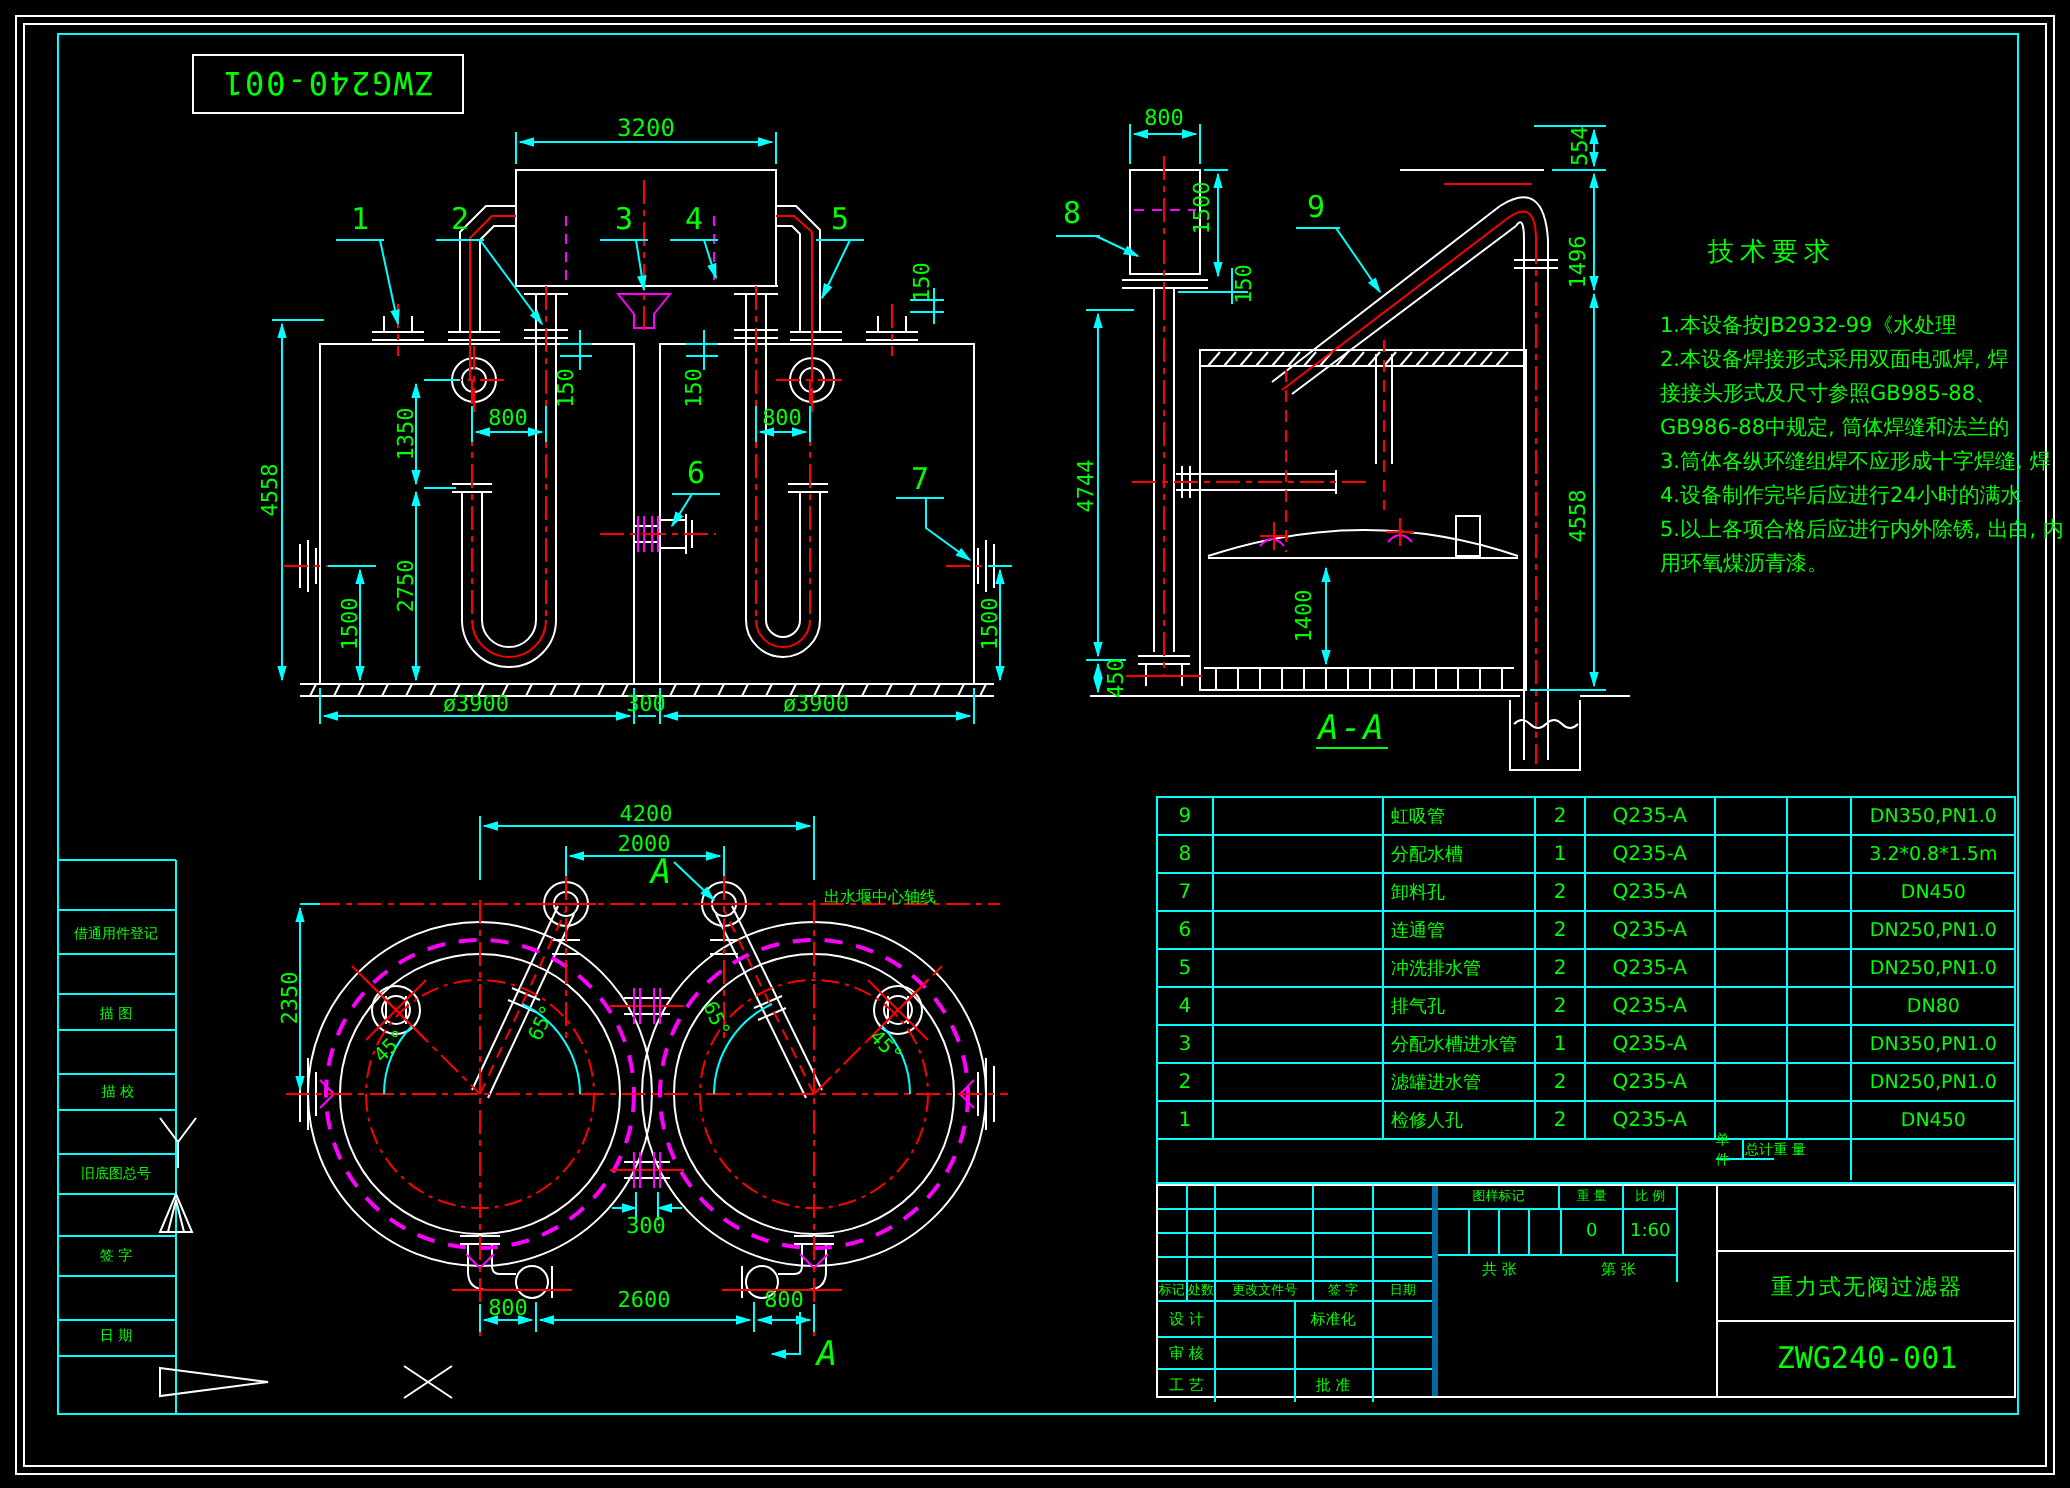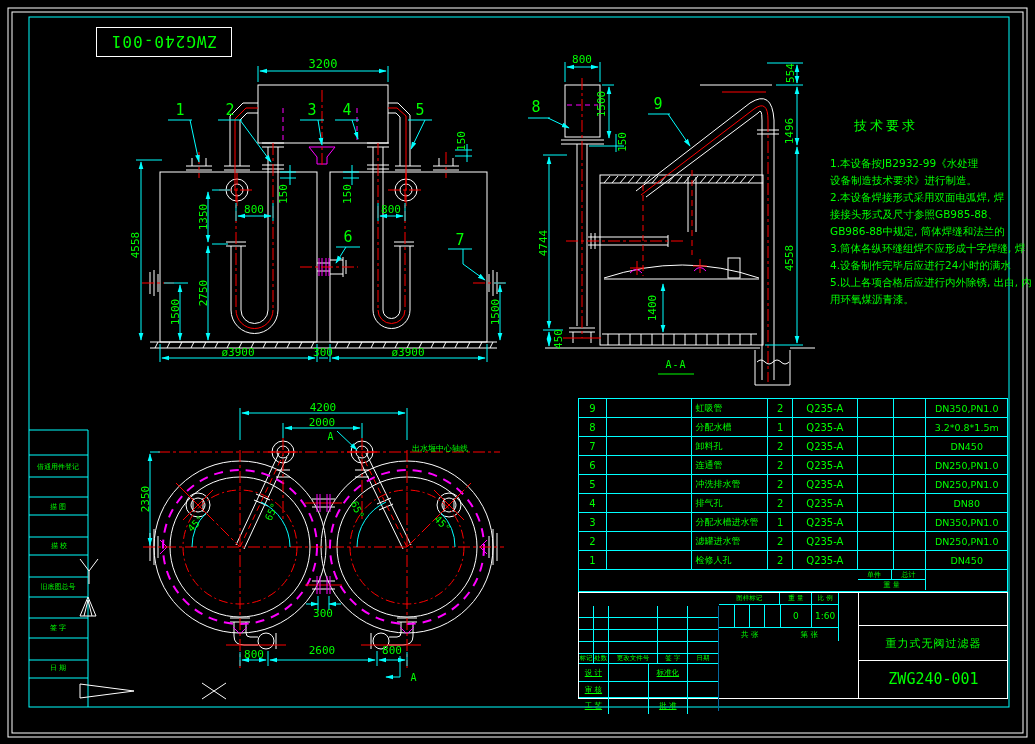--- a/index.html
+++ b/index.html
@@ -3,56 +3,56 @@
 <meta charset="utf-8">
 <style>
   html,body{margin:0;padding:0;background:#000;}
   #canvas{position:relative;width:1035px;height:744px;background:#000;overflow:hidden;
           font-family:"DejaVu Sans",sans-serif;}
   #canvas svg{position:absolute;left:0;top:0;}
   .t{position:absolute;transform:translate(-50%,-50%);color:#00ff00;font-size:11px;line-height:1;
      white-space:nowrap;font-family:"DejaVu Sans Mono","DejaVu Sans",monospace;}
   .tv{transform:translate(-50%,-50%) rotate(-90deg);}
   .balloon{font-size:15px;}
-  .sect{font-size:10px;letter-spacing:1px;}
+  .sect{font-size:17px;letter-spacing:1px;font-style:italic;}
   .note{font-size:8px;}
   .stamp{position:absolute;left:96px;top:27px;width:134px;height:28px;border:1px solid #fff;
      display:flex;align-items:center;justify-content:center;color:#00ff00;font-size:16px;
      transform:rotate(180deg);font-family:"DejaVu Sans Mono",monospace;letter-spacing:1px;}
   .techreq{position:absolute;left:830px;top:117px;width:188px;color:#00ff00;}
   .techreq .tr-title{font-size:13px;margin-left:24px;margin-bottom:20px;letter-spacing:3px;}
   .techreq .tr-line{font-size:10.5px;line-height:17px;white-space:nowrap;}
   .mlabel{position:absolute;transform:translate(-50%,-50%);color:#00ff00;font-size:7px;white-space:nowrap;}
   
   .bom{position:absolute;left:578px;top:398px;width:430px;height:194px;border:1px solid #00ffff;
        box-sizing:border-box;color:#00ff00;}
   .bom-row{display:flex;height:19px;border-bottom:1px solid #00ffff;box-sizing:border-box;}
   .bc{border-right:1px solid #00ffff;box-sizing:border-box;display:flex;align-items:center;
       justify-content:center;overflow:hidden;white-space:nowrap;font-size:10px;}
   .c1{width:28px}.c2{width:86px}.c3{width:76px;justify-content:flex-start;padding-left:3px;font-size:9px}
   .c4{width:25px}.c5{width:65px}.c6{width:36px}.c7{width:33px}.c8{width:81px;border-right:none;font-size:9.5px}
   .bh{display:flex;height:20px;}
   .bh .bc{font-size:8px;margin-top:20px;}
-  .bh-w{width:69px;display:flex;flex-direction:column;border-right:1px solid #00ffff;box-sizing:border-box;}
+  .bh-w{width:69px;display:flex;flex-direction:row;border-right:1px solid #00ffff;box-sizing:border-box;}
   .bh-w .top{display:flex;height:10px;border-bottom:1px solid #00ffff;box-sizing:border-box;}
   .bh-w .top div{width:50%;display:flex;align-items:center;justify-content:center;font-size:7px;}
   .bh-w .top div:first-child{border-right:1px solid #00ffff;box-sizing:border-box;}
   .bh-w .bot{height:10px;display:flex;align-items:center;justify-content:center;font-size:7px;}
   
   .tb{position:absolute;left:578px;top:592px;width:430px;height:107px;border:1px solid #fff;
       box-sizing:border-box;color:#00ff00;}
   .tb *{box-sizing:border-box;}
-  .tb-left{position:absolute;left:0;top:13px;width:140px;height:105px;border-right:1px solid #0369a1;}
+  .tb-left{position:absolute;left:0;top:0;width:140px;height:105px;border-right:3px solid #0369a1;}
   .rev{display:flex;height:12px;border-bottom:1px solid #00ffff;}
   .rev div{border-right:1px solid #00ffff;height:100%;}
   .rv1{width:15px}.rv2{width:15px}.rv3{width:50px}.rv4{width:30px}.rv5{width:30px;border-right:none!important}
   .hdr{display:flex;height:10px;border-bottom:1px solid #00ffff;}
   .hdr div{border-right:1px solid #00ffff;display:flex;align-items:center;justify-content:center;
        font-size:6.5px;white-space:nowrap;overflow:hidden;}
-  .sig{display:flex;border-bottom:1px solid #00ffff;text-decoration:underline;}
+  .sig{display:flex;border-bottom:1px solid #00ffff;}
   .sig div{border-right:1px solid #00ffff;display:flex;align-items:center;justify-content:center;
        font-size:7.5px;white-space:nowrap;}
   .sg1{width:30px}.sg2{width:40px}.sg3{width:40px}.sg4{width:30px;border-right:none!important}
   .tb-mid{position:absolute;left:140px;top:0;width:140px;height:105px;border-right:1px solid #fff;}
   .tb-title{height:57px;border-bottom:1px solid #fff;display:flex;align-items:center;justify-content:center;
        font-size:15px;letter-spacing:4px;}
   .tb-low{display:flex;height:48px;}
   .tb-scale{width:120px;border-right:1px solid #00ffff;}
   .sc-h{display:flex;height:12px;border-bottom:1px solid #00ffff;}
   .sc-h div{border-right:1px solid #00ffff;display:flex;align-items:center;justify-content:center;font-size:6.5px;white-space:nowrap;}
@@ -576,21 +576,20 @@
 <span class="mlabel" style="left:58px;top:467px">借通用件登记</span>
 <span class="mlabel" style="left:58px;top:507px">描 图</span>
 <span class="mlabel" style="left:59px;top:546px">描 校</span>
 <span class="mlabel" style="left:58px;top:587px">旧底图总号</span>
 <span class="mlabel" style="left:58px;top:628px">签 字</span>
 <span class="mlabel" style="left:58px;top:668px">日 期</span>
 
 <div class="techreq">
   <div class="tr-title">技术要求</div>
   <div class="tr-line">1.本设备按JB2932-99《水处理</div>
-  <div class="tr-line">设备制造技术要求》进行制造。</div>
   <div class="tr-line">2.本设备焊接形式采用双面电弧焊, 焊</div>
   <div class="tr-line">接接头形式及尺寸参照GB985-88、</div>
   <div class="tr-line">GB986-88中规定, 筒体焊缝和法兰的</div>
   <div class="tr-line">3.筒体各纵环缝组焊不应形成十字焊缝, 焊</div>
   <div class="tr-line">4.设备制作完毕后应进行24小时的满水</div>
   <div class="tr-line">5.以上各项合格后应进行内外除锈, 出白, 内</div>
   <div class="tr-line">用环氧煤沥青漆。</div>
 </div>
 
 <span class="t" style="left:323px;top:64px;font-size:12px">3200</span>

